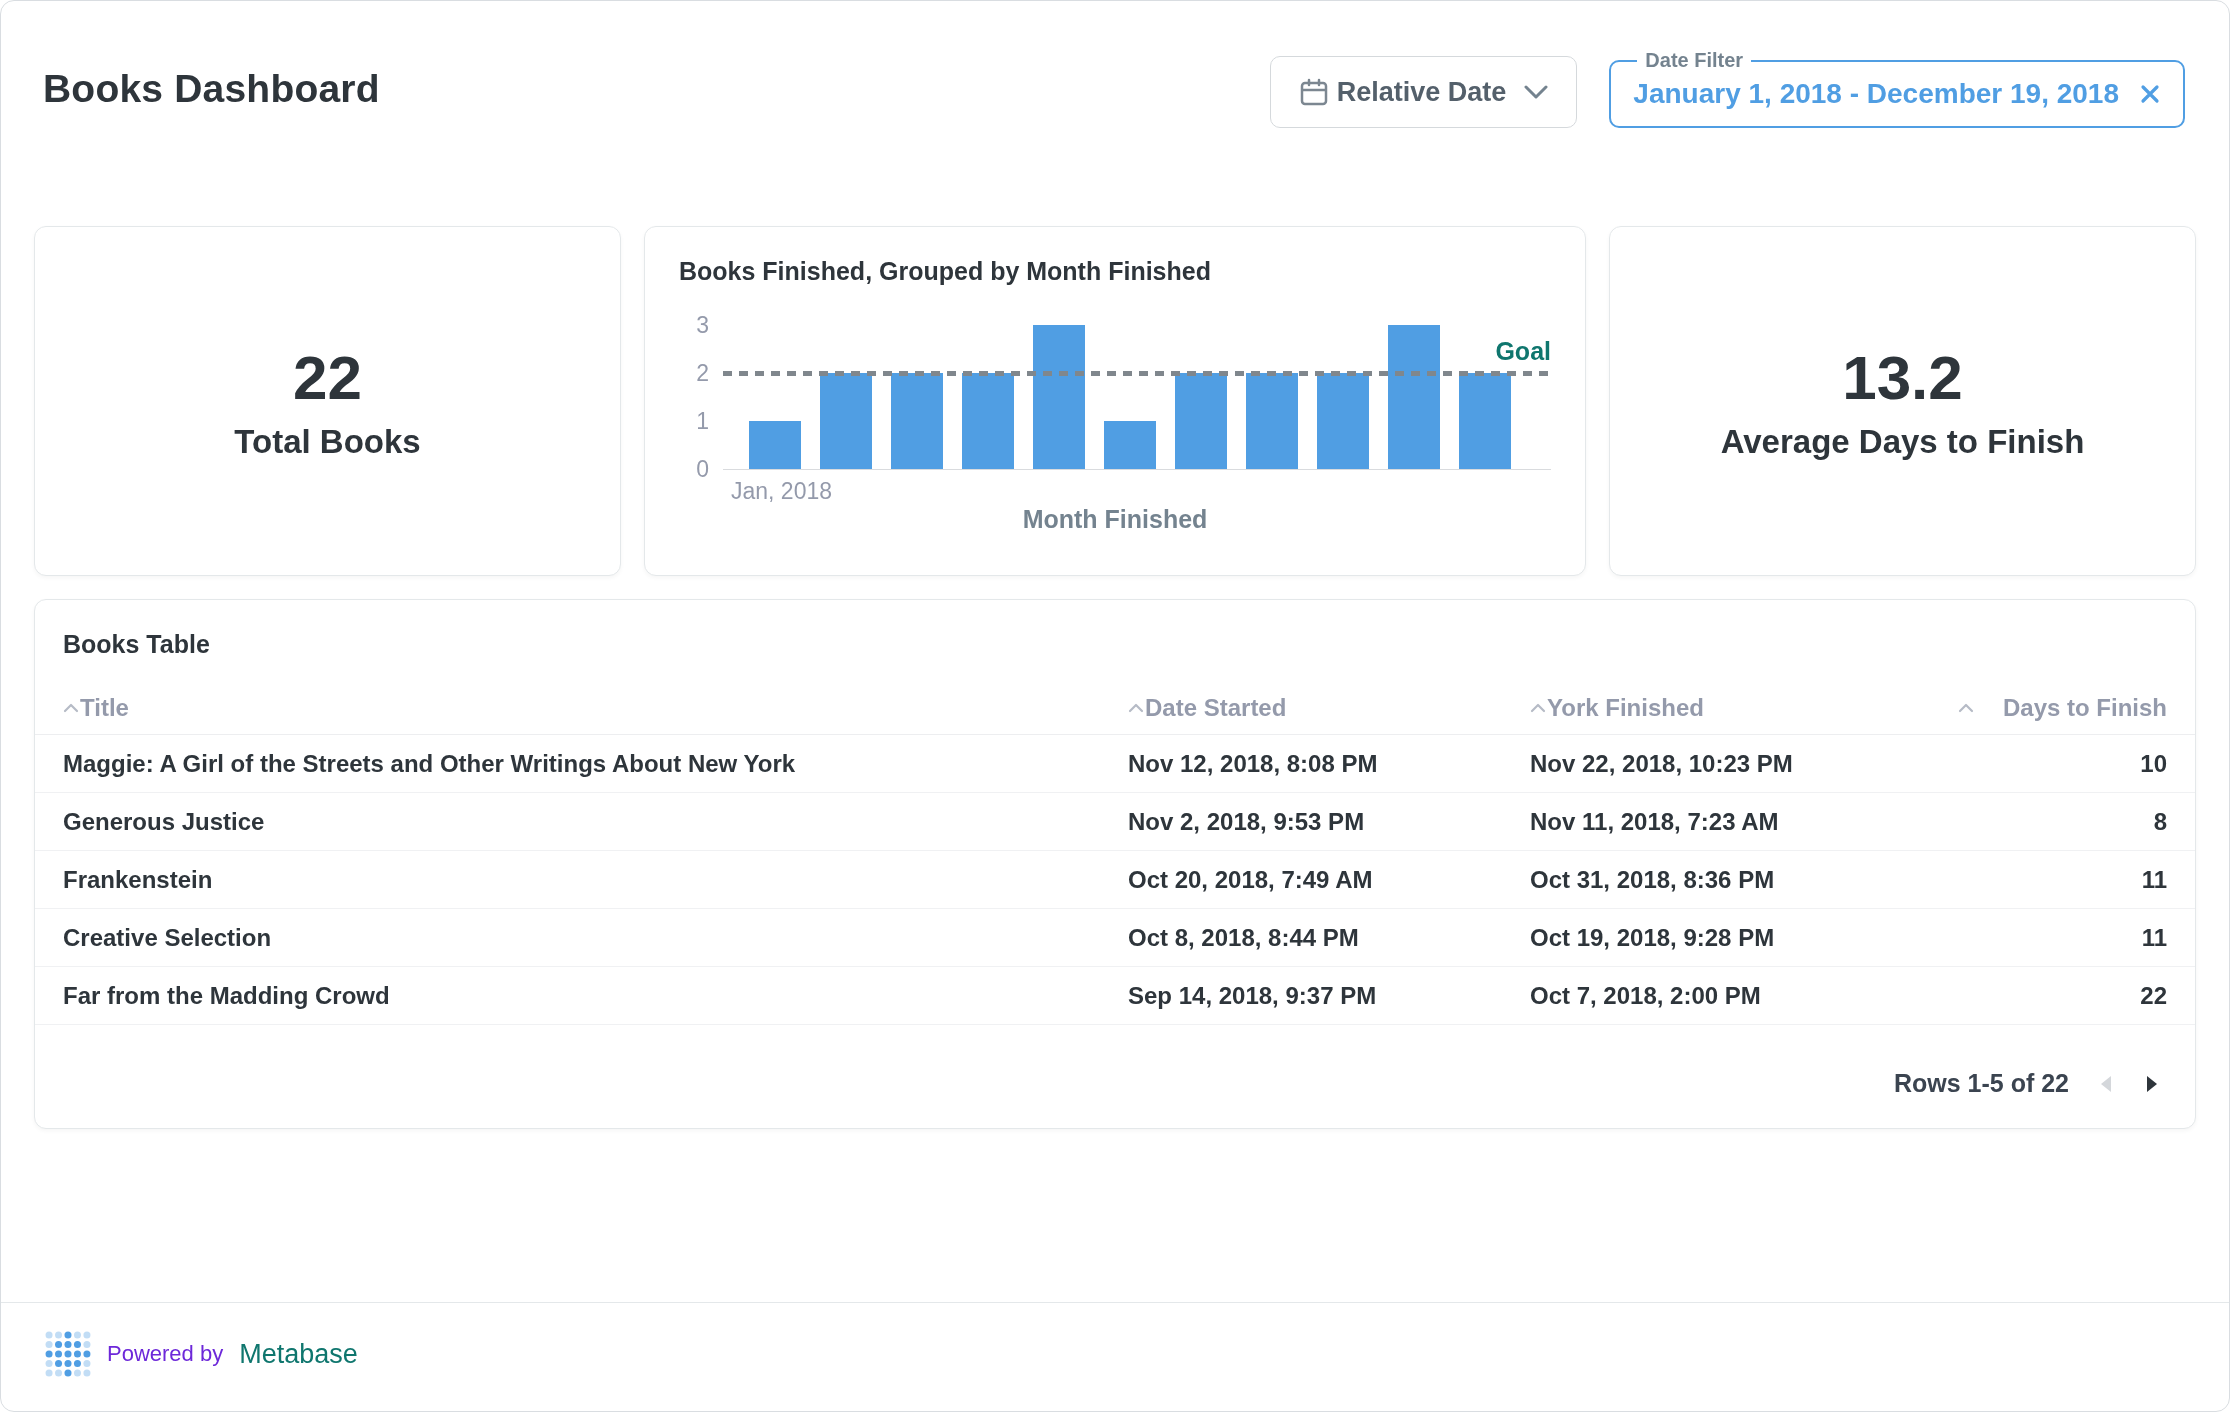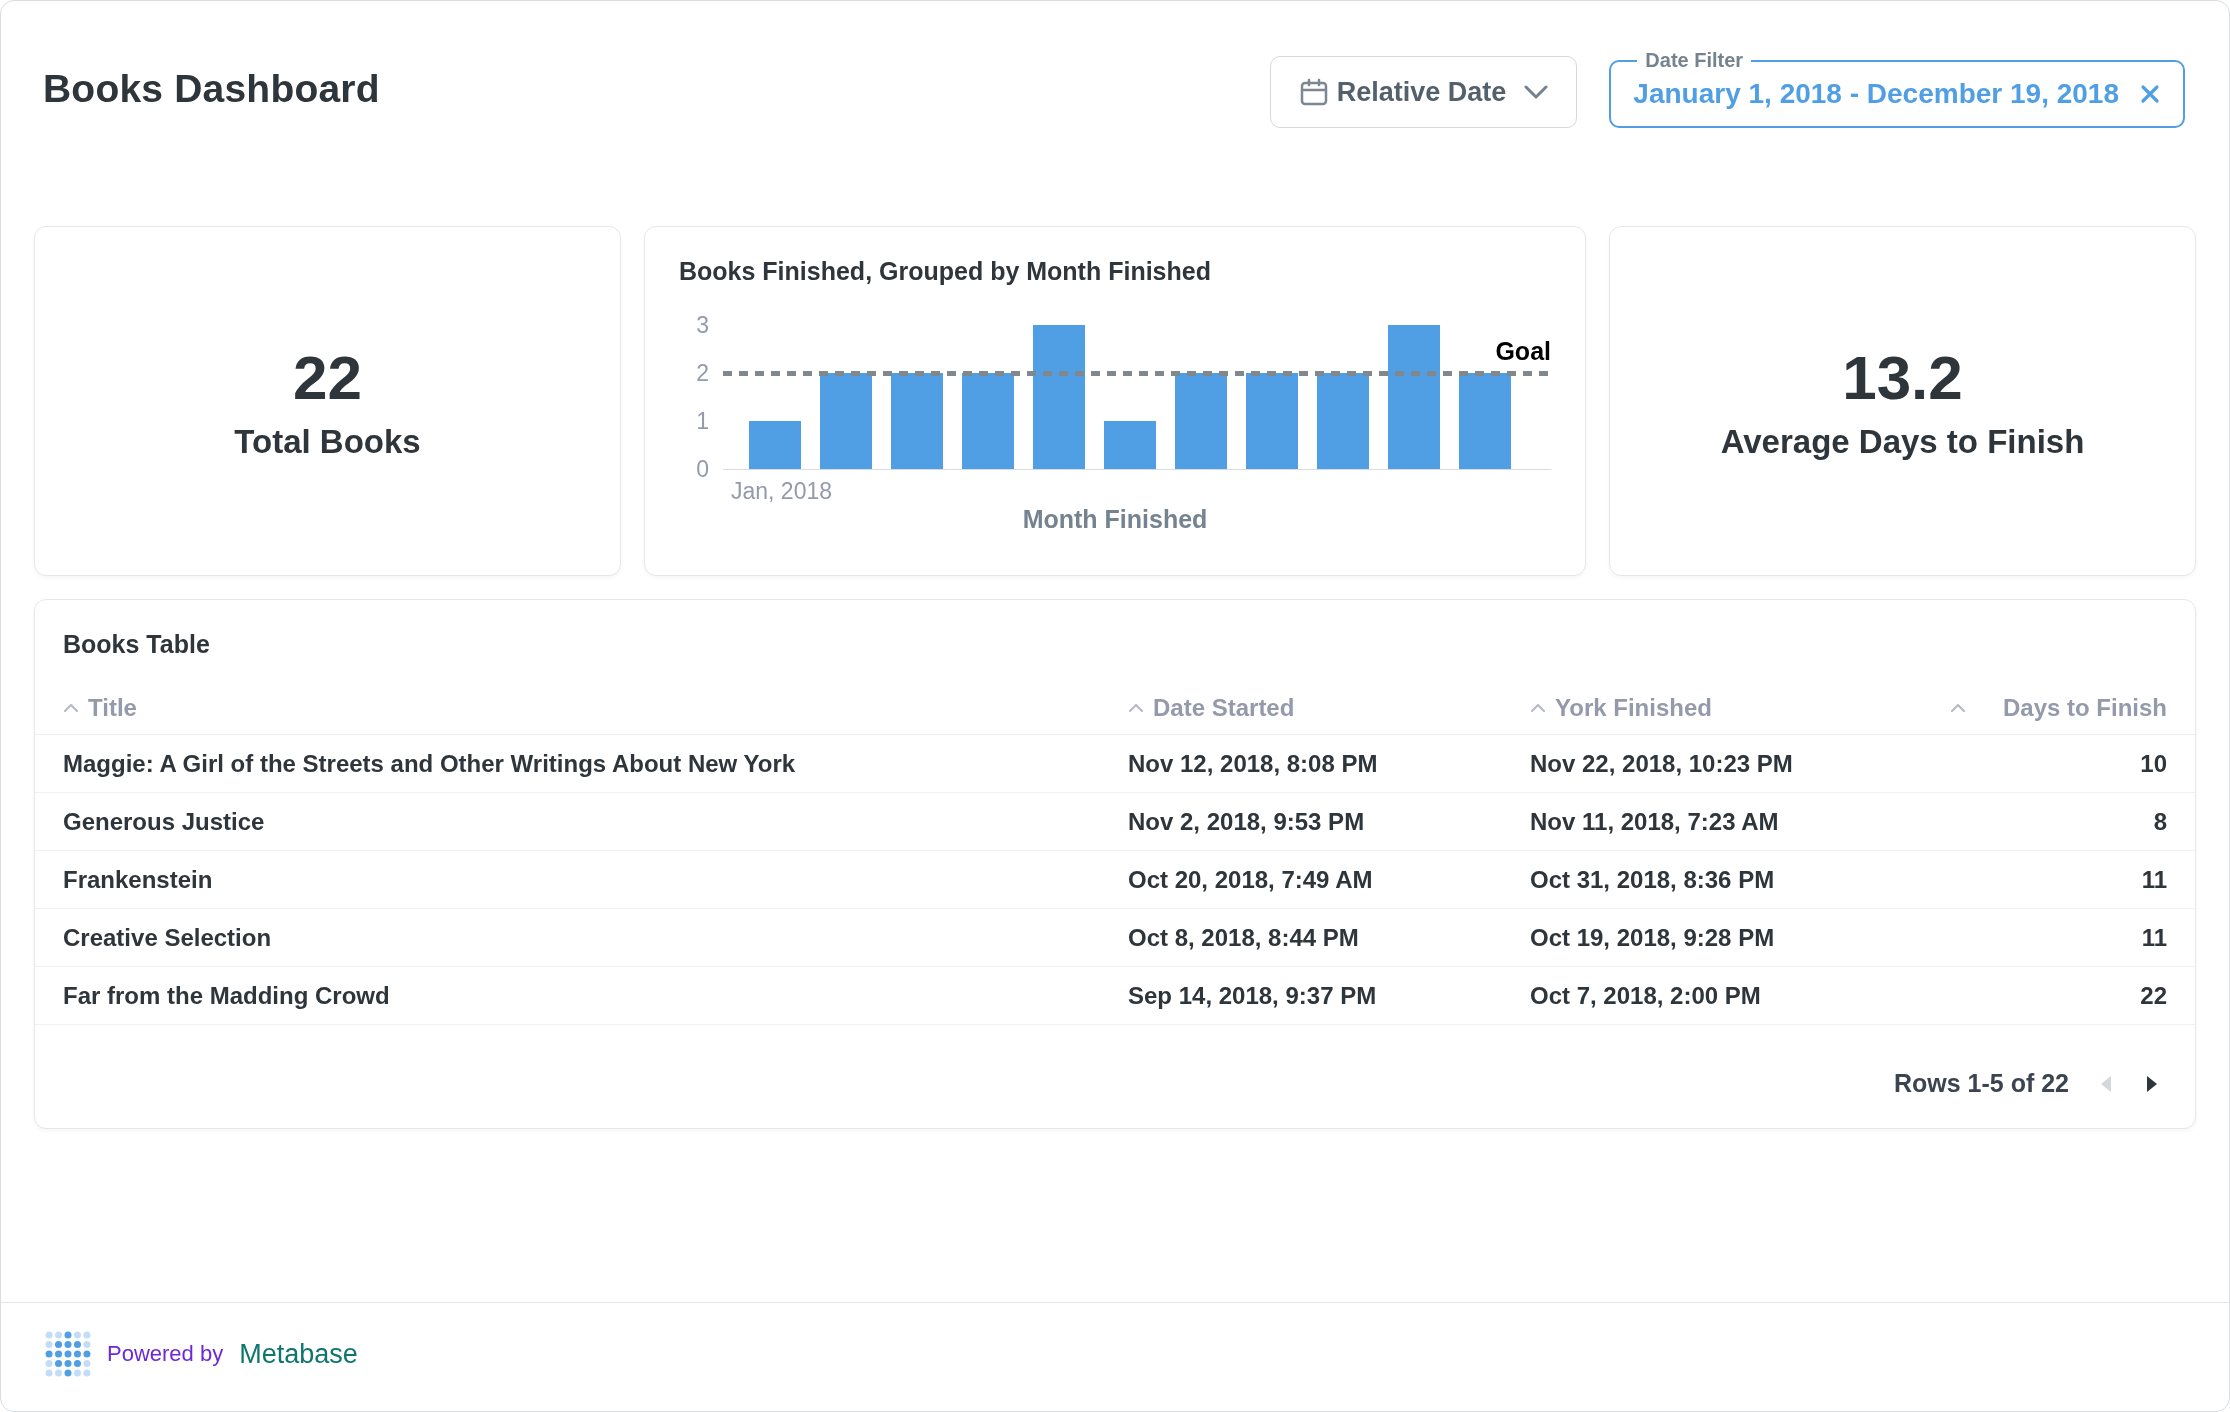--- a/index.html
+++ b/index.html
@@ -72,31 +72,31 @@
     display:flex; align-items:flex-end; gap:19px; padding-left:26px;
     border-bottom:1px solid #D9DBDE;
   }
   .bar { width:52px; background:#509EE3; }
   .goal-line {
     position:absolute; left:0; right:0; height:5px; z-index:3;
     background:repeating-linear-gradient(90deg,#80878D 0 9px,transparent 9px 16px);
   }
   .goal-label {
     position:absolute; right:0; z-index:3;
-    font-size:25px; font-weight:700; color:#000000;
+    font-size:25px; font-weight:700; color:#0f766e;
   }
   .x-tick { margin:8px 0 0 44px; padding-left:8px; font-size:23px; color:#949AAB; }
   .x-axis-label { text-align:center; font-size:25px; font-weight:700; color:#74838F; }
 
   
   .table-card { margin:23px 33px 0 33px; min-height:528px; padding:30px 0 26px 0; display:flex; flex-direction:column; }
   .table-card .card-title { padding:0 28px 22px 28px; }
   .tgrid { display:grid; grid-template-columns:1fr 402px 402px 235px; align-items:center; padding:0 28px; }
   .thead { height:54px; border-bottom:1px solid #EDEEF0; color:#949AAB; font-size:24px; font-weight:600; }
-  .th { display:flex; align-items:center; gap:9px; cursor:pointer; }
+  .th { display:flex; align-items:center; gap:1px; cursor:pointer; }
   .th.right { justify-content:flex-end; }
   .trow { height:58px; border-bottom:1px solid #F0F1F3; cursor:pointer; }
   .tcell { font-size:24px; font-weight:700; color:#2E353B; white-space:nowrap; overflow:hidden; text-overflow:ellipsis; }
   .tcell.c3 { text-align:right; }
   .pagination {
     display:flex; align-items:center; justify-content:flex-end; gap:24px;
     padding:44px 30px 4px 28px; margin-top:auto;
   }
   .pagination .rows-label { font-size:25px; font-weight:700; color:#3B4450; }
   .page-arrow { background:none; border:none; cursor:pointer; display:flex; align-items:center; padding:4px; }

